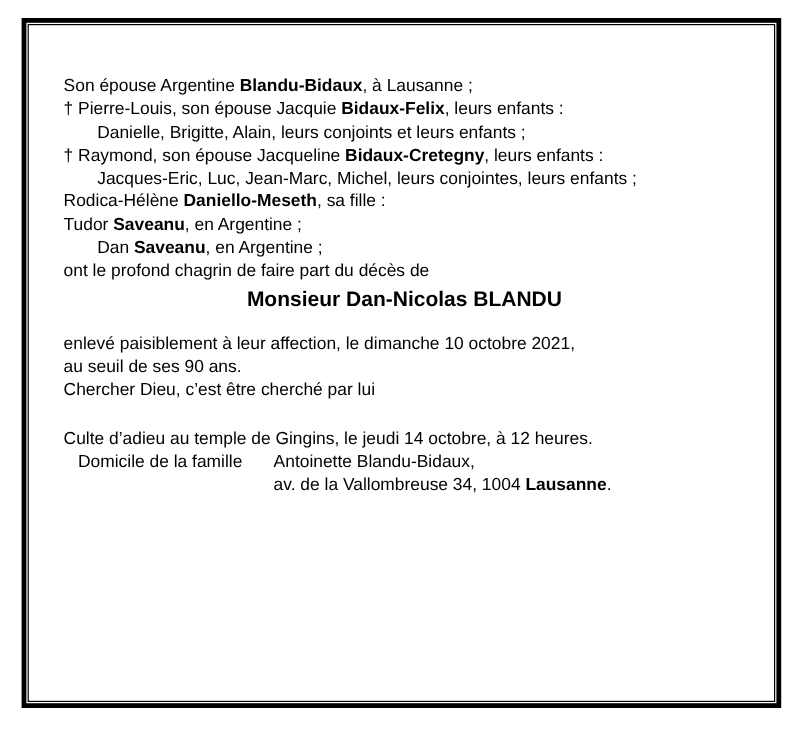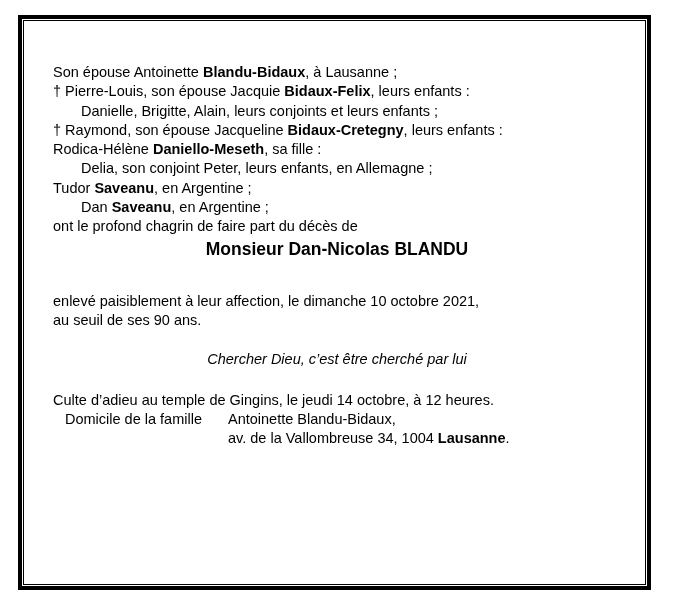--- a/index.html
+++ b/index.html
@@ -32,46 +32,43 @@
     line-height: 19.3px;
   }
   .line { white-space: pre-wrap; }
   .line.indent { padding-left: 28px; }
   .deceased-name {
     text-align: center;
     font-weight: bold;
     font-size: 17.5px;
     line-height: 24px;
   }
-  .death-block { margin-top: 31px; }
+  .death-block { margin-top: 17px; }
   .quote-block {
-    margin-top: 20px;
-    text-align: center;
-    font-style: italic;
     line-height: 19.5px;
   }
   .service-block { margin-top: 21px; }
   .home-row { display: flex; }
   .home-label { width: 163px; flex: 0 0 163px; margin-left: 12px; }
   .home-value { white-space: pre-wrap; }
 </style>
 </head>
 <body>
 
 <div class="frame-outer">
   <div class="frame-inner">
     <div class="content">
 
       <div>
-          <div class="line"><span>Son épouse Antoinette </span><b>Blandu-Bidaux</b><span>, à Lausanne ;</span></div>
+          <div class="line"><span>Son épouse Argentine </span><b>Blandu-Bidaux</b><span>, à Lausanne ;</span></div>
           <div class="line"><span>† Pierre-Louis, son épouse Jacquie </span><b>Bidaux-Felix</b><span>, leurs enfants :</span></div>
           <div class="line indent"><span>Danielle, Brigitte, Alain, leurs conjoints et leurs enfants ;</span></div>
           <div class="line"><span>† Raymond, son épouse Jacqueline </span><b>Bidaux-Cretegny</b><span>, leurs enfants :</span></div>
+          <div class="line indent"><span>Jacques-Eric, Luc, Jean-Marc, Michel, leurs conjointes, leurs enfants ;</span></div>
           <div class="line"><span>Rodica-Hélène </span><b>Daniello-Meseth</b><span>, sa fille :</span></div>
-          <div class="line indent"><span>Delia, son conjoint Peter, leurs enfants, en Allemagne ;</span></div>
           <div class="line"><span>Tudor </span><b>Saveanu</b><span>, en Argentine ;</span></div>
           <div class="line indent"><span>Dan </span><b>Saveanu</b><span>, en Argentine ;</span></div>
           <div class="line"><span>ont le profond chagrin de faire part du décès de</span></div>
         </div>
 
       <div class="deceased-name">Monsieur Dan-Nicolas BLANDU</div>
 
       <div class="death-block">
         <div class="line">enlevé paisiblement à leur affection, le dimanche 10 octobre 2021,</div>
         <div class="line">au seuil de ses 90 ans.</div>

